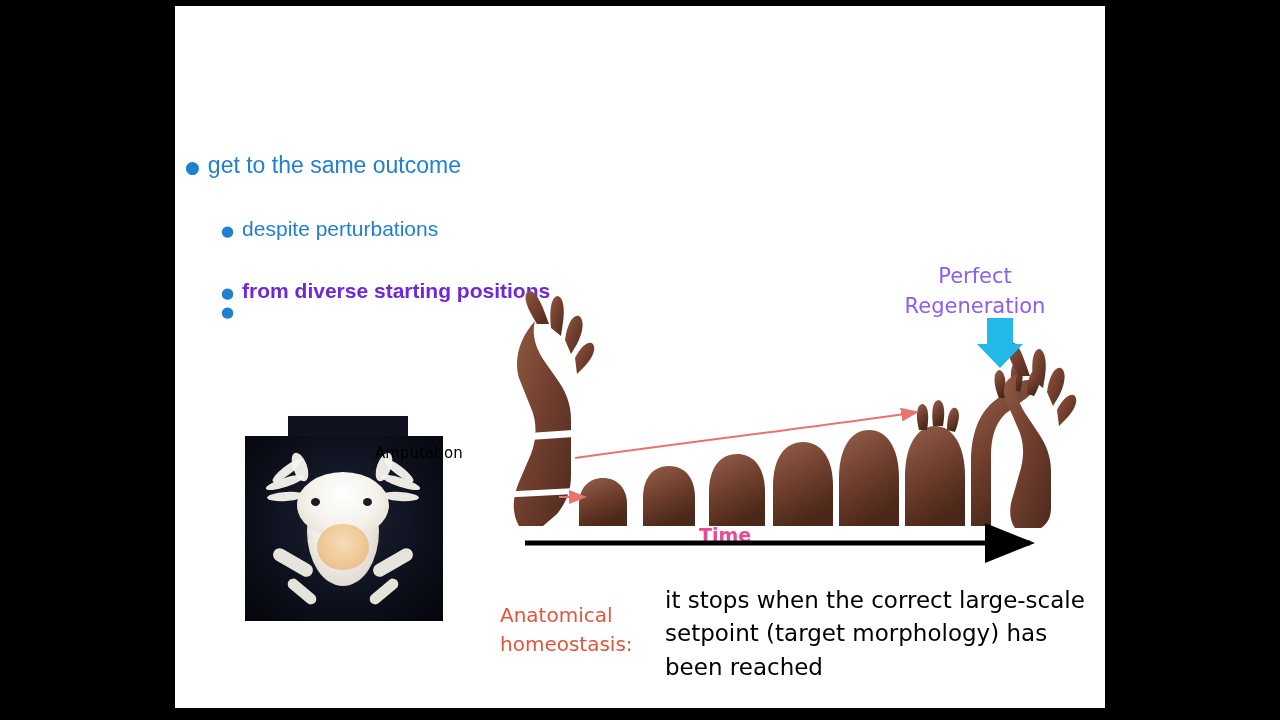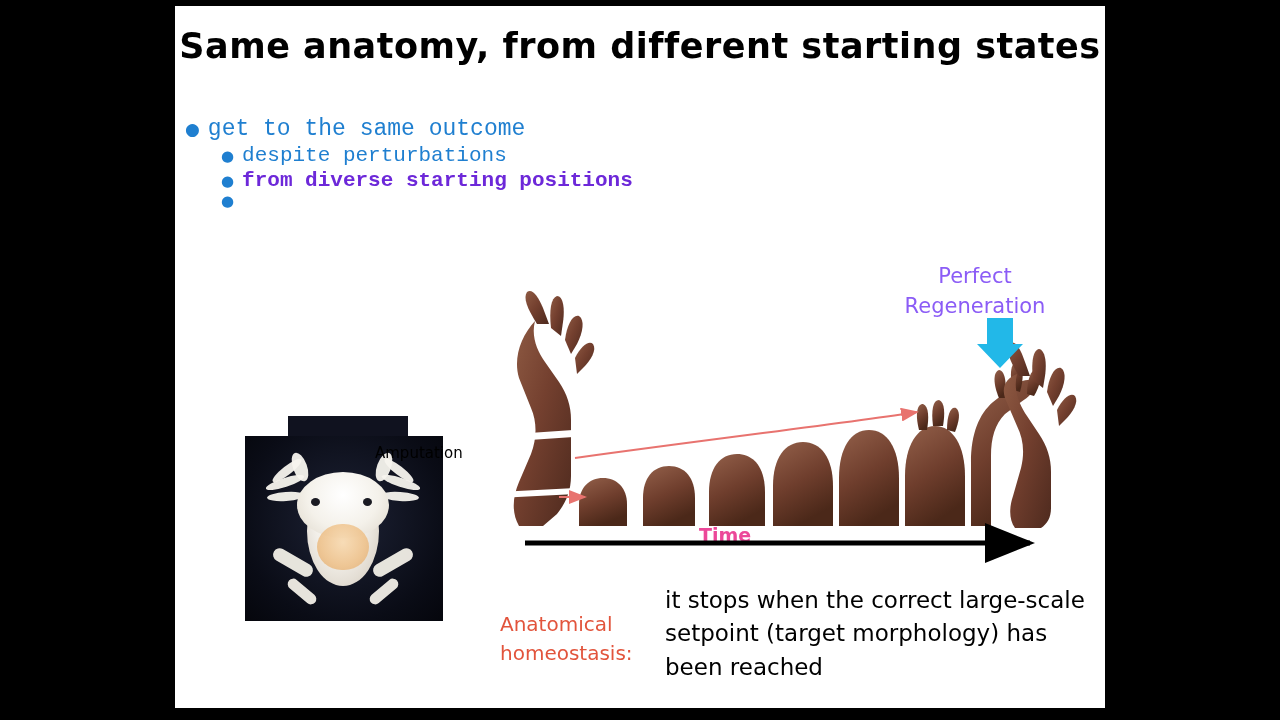--- a/index.html
+++ b/index.html
@@ -64,22 +64,23 @@
     margin-right: 8px;
   }
   .b-l1 {
     margin-left: 0px;
   }
   .b-l2 {
     margin-left: 36px;
   }
   .bullet-text {
     color: #1f7fd0;
-    font-family: Liberation Mono, monospace;
+    font-family: Liberation Sans, sans-serif;
     font-size: 21px;
+    margin-top: 36px;
   }
   .b-l1 .bullet-text { font-size: 23px; }
   .b-l2 .bullet-text { font-size: 21px; }
   .bullet-text.bold { font-weight: bold; color: #6d28d9; }
   .bullet-row.b-l1 .bullet-dot { font-size: 17px; }
   .bullet-row.b-l2 .bullet-dot { font-size: 15px; }
 
   
   .photo-wrap {
     position: absolute;
@@ -178,21 +179,20 @@
   }
   .homeostasis {
     position: absolute;
     left: 325px;
     top: 595px;
     width: 220px;
     font-family: "DejaVu Sans", sans-serif;
     font-size: 20px;
     line-height: 1.45;
     color: #e2543c;
-    margin-top: 9px;
   }
   .caption {
     position: absolute;
     left: 490px;
     top: 578px;
     width: 420px;
     text-align: left;
     font-family: "DejaVu Sans", sans-serif;
     font-size: 23px;
     line-height: 1.45;
@@ -204,21 +204,20 @@
     width: 930px; height: 702px;
     pointer-events: none;
   }
 </style>
 </head>
 <body>
 
 <div class="slide-stage">
   <div class="slide">
 
-    <div class="title">Same anatomy, from different starting states</div>
 
     <div class="bullets">
       <div class="bullet-row b-l1">
         <span class="bullet-dot">●</span>
         <span class="bullet-text">get to the same outcome</span>
       </div>
       <div class="bullet-row b-l2">
         <span class="bullet-dot">●</span>
         <span class="bullet-text">despite perturbations</span>
       </div>

